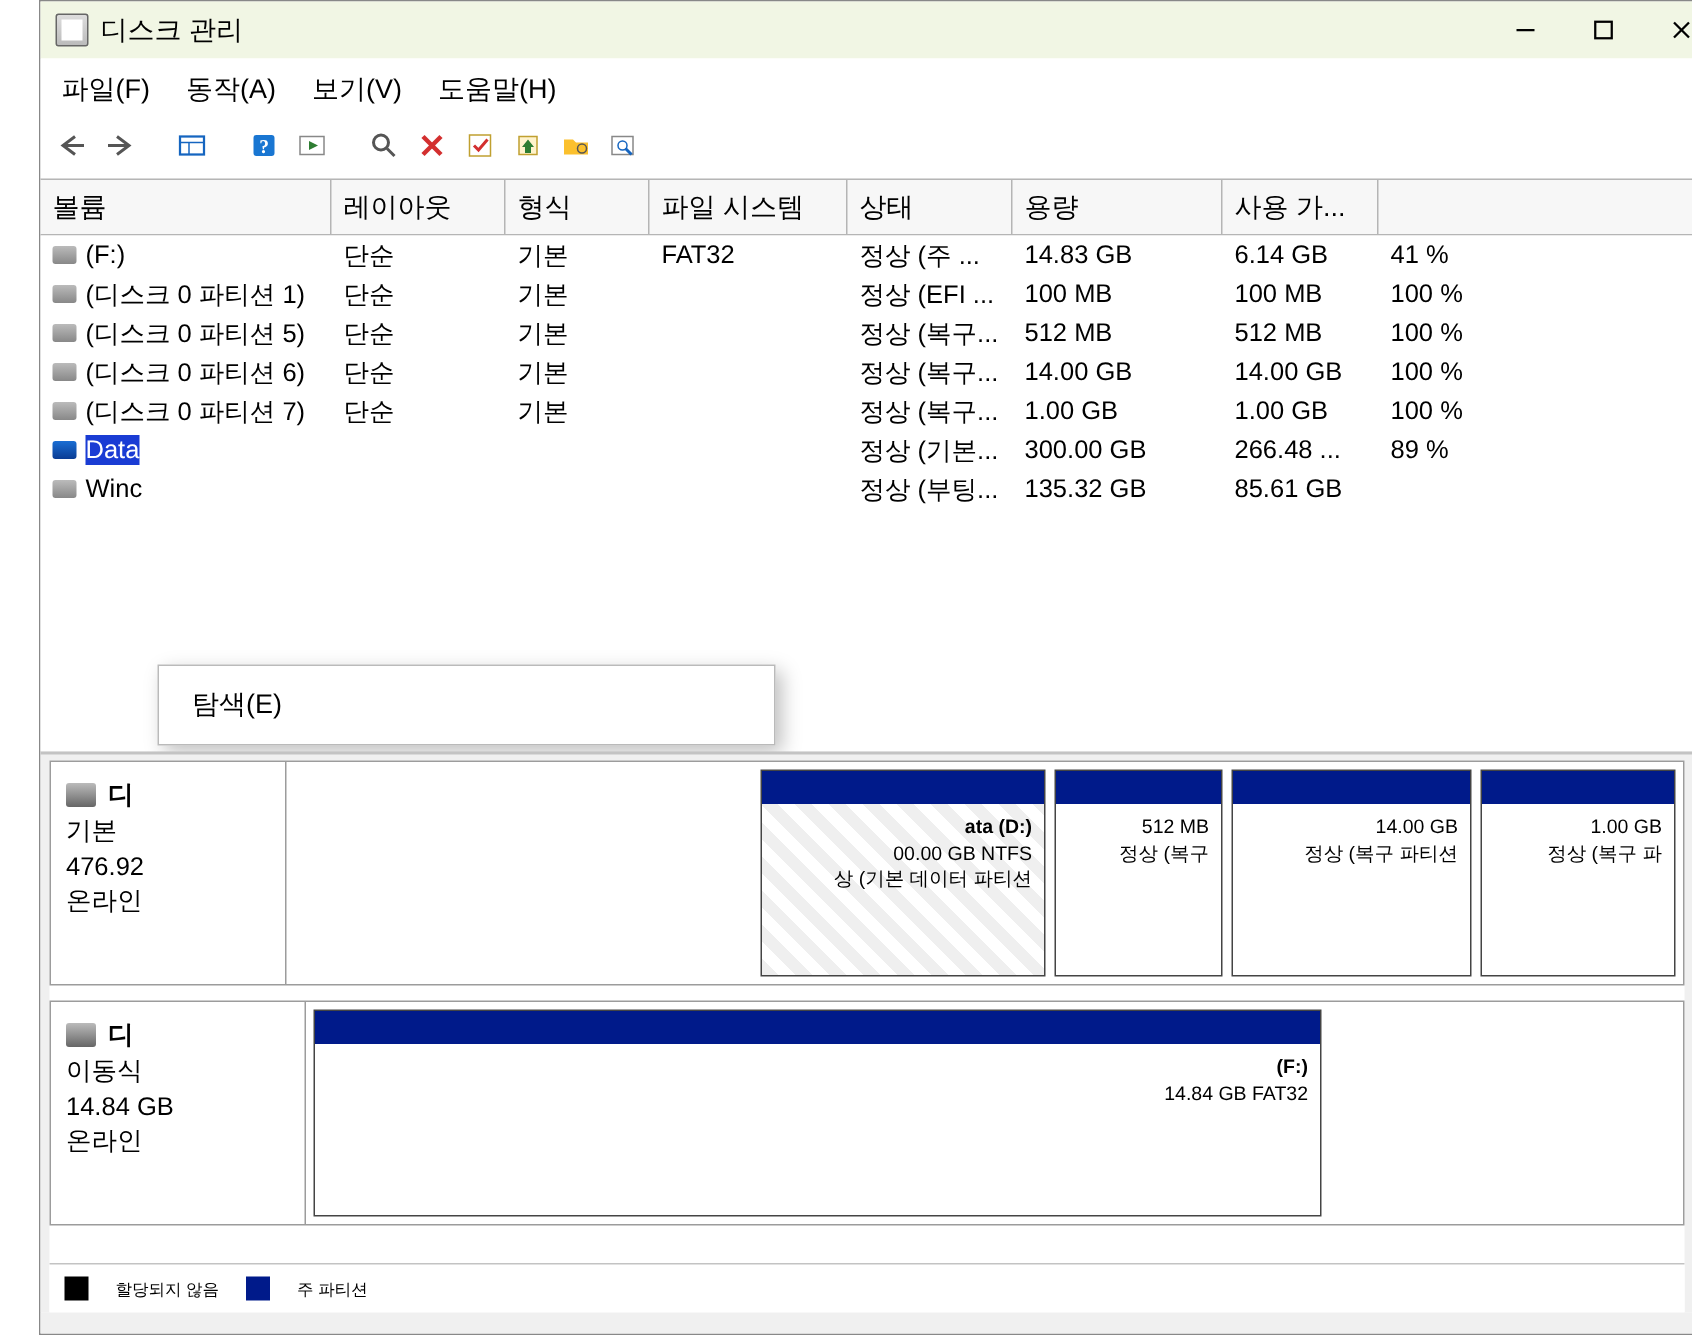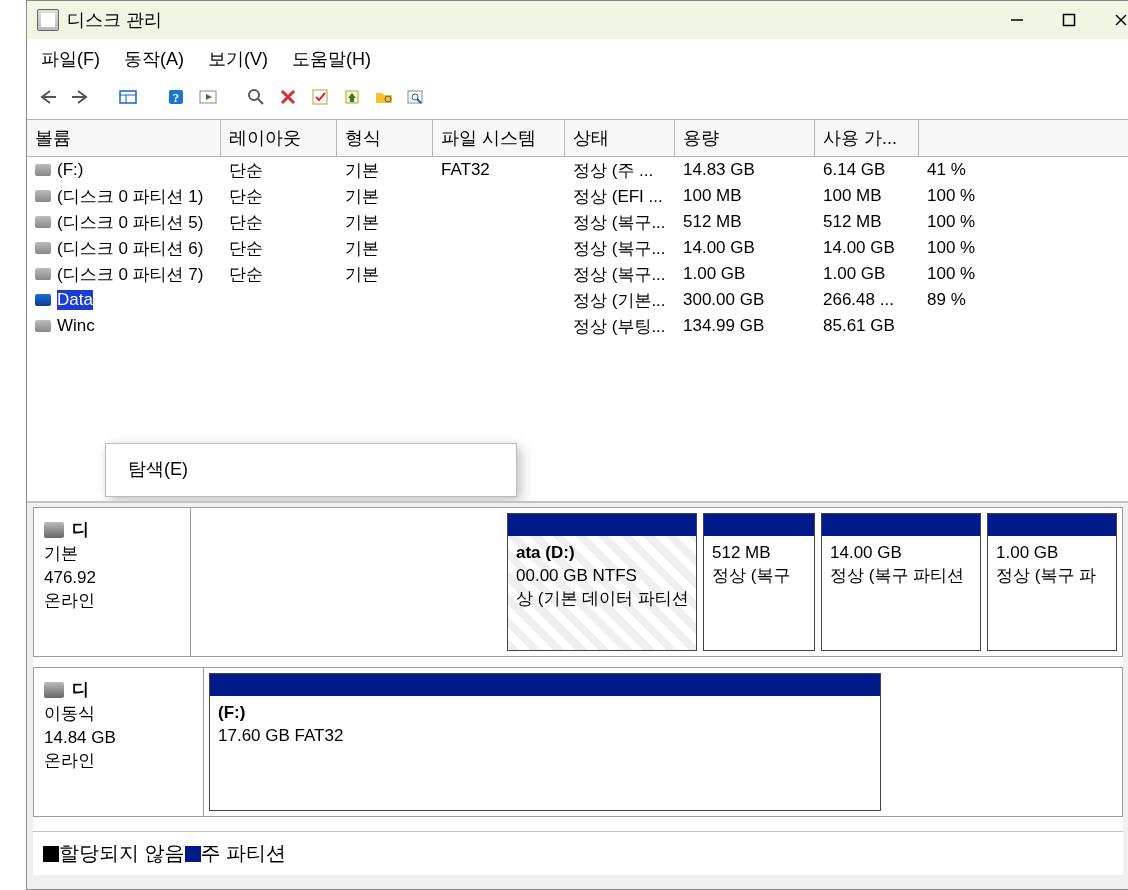--- a/index.html
+++ b/index.html
@@ -45,25 +45,25 @@
   .scrollbar { position: absolute; right: 1px; top: 1px; bottom: 1px; width: 22px; background: #f0f0f0; border-left: 1px solid #e0e0e0; }
   .scrollbar::before { content: ""; position: absolute; left: 3px; top: 4px; width: 16px; height: 180px; background: #c3c3c3; border-radius: 4px; }
 
   .disk-row { display: flex; border: 1px solid #9c9c9c; min-height: 150px; }
   .disk-info { width: 170px; border-right: 1px solid #9c9c9c; padding: 10px 10px; font-size: 17px; line-height: 1.4; }
   .disk-info .hdr { display: flex; align-items: center; gap: 8px; font-weight: 600; }
   .disk-info .hdr .ico { width: 20px; height: 16px; background: linear-gradient(#bbb,#666); border-radius: 2px; }
   .part-area { flex: 1; display: flex; gap: 6px; padding: 5px; }
   .part { border: 1px solid #444; display: flex; flex-direction: column; overflow: hidden; }
   .part .bar { height: 22px; background: #001a8a; }
-  .part .body { padding: 6px 8px; font-size: 17px; line-height: 1.35; white-space: nowrap; flex: 1; }
+  .part .body { padding: 6px 8px; font-size: 13px; line-height: 1.35; white-space: nowrap; flex: 1; text-align: right; }
   .part.hatched .body { background: repeating-linear-gradient(45deg,#efefef,#efefef 8px,#ffffff 8px,#ffffff 16px); }
 
   
-  .legend { display: flex; align-items: center; gap: 0; border-top: 1px solid #c3c3c3; padding: 8px 10px; font-size: 20px; }
+  .legend { display: flex; align-items: center; gap: 18px; border-top: 1px solid #c3c3c3; padding: 8px 10px; font-size: 11px; }
   .sq { width: 16px; height: 16px; display: inline-block; }
 
   
   .ctx { position: absolute; left: 78px; top: 286px; width: 412px; background: #fff; border: 1px solid #bababa; box-shadow: 4px 4px 12px rgba(0,0,0,.25); padding: 6px 0; font-size: 18px; z-index: 50; }
   .ctx .mi { padding: 6px 22px; cursor: default; line-height: 1.55; }
 
   
   .bottom-strip { height: 14px; background: #f0f0f0; }
 </style>
 </head>
@@ -263,21 +263,21 @@
         </div>
         <div class="row">
           <div class="colA">
             <span class="vol-icon"></span>
             <span class="label">Winc</span>
           </div>
           <div class="colB"></div>
           <div class="colC"></div>
           <div class="colD"></div>
           <div class="colE">정상 (부팅...</div>
-          <div class="colF">134.99 GB</div>
+          <div class="colF">135.32 GB</div>
           <div class="colG">85.61 GB</div>
         </div>
       </div>
 
     <div class="ctx">
       <div class="mi">탐색(E)</div>
 
     </div>
 
   </div>
@@ -336,21 +336,21 @@
             </div>
           <div>이동식</div>
           <div>14.84 GB</div>
           <div>온라인</div>
         </div>
         <div class="part-area" id="d1parts">
             <div class="part" style="width: 672px;">
               <div class="bar"></div>
               <div class="body">
                 <div><b>(F:)</b></div>
-                <div>17.60 GB FAT32</div>
+                <div>14.84 GB FAT32</div>
               </div>
             </div>
           </div>
       </div>
 
       <div class="legend" style="position:absolute; left:0; right:0; bottom:0; background:#fff;">
         <span class="sq" style="background:#000;"></span>
         <span>할당되지 않음</span>
         <span class="sq" style="background:#001a8a;"></span>
         <span>주 파티션</span>

